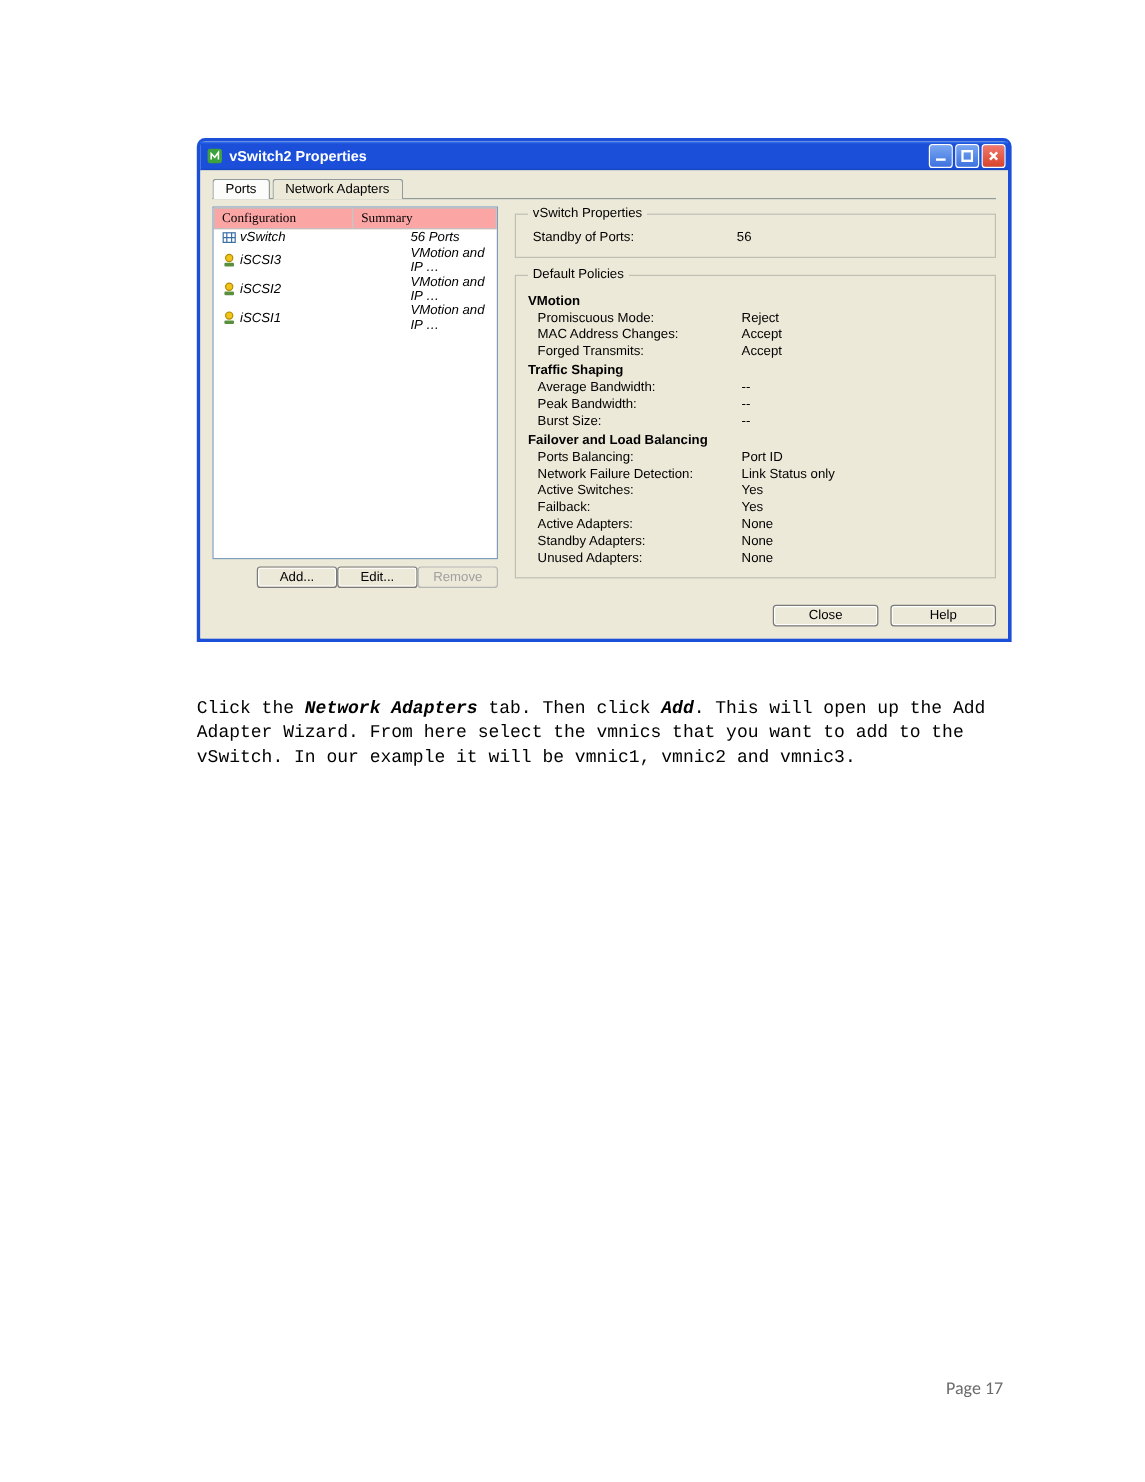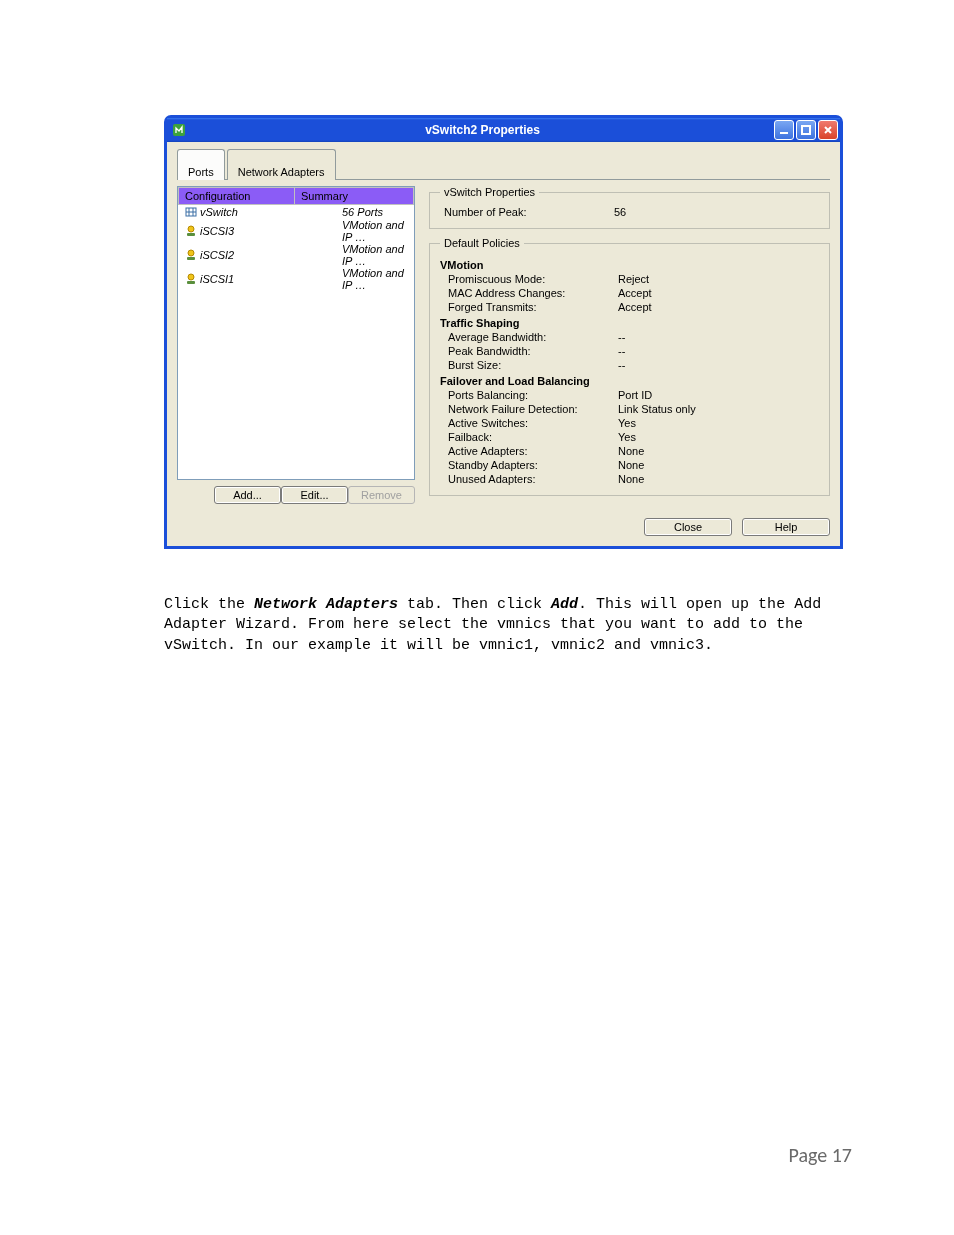--- a/index.html
+++ b/index.html
@@ -29,21 +29,20 @@
   }
   .titlebar {
     height: 24px;
     background: linear-gradient(to bottom,#3a7bf0 0%,#1b4fd9 8%,#1b4fd9 92%,#1343b8 100%);
     display: flex;
     align-items: center;
     padding: 0 2px 0 4px;
     color: #fff;
     font-weight: bold;
     font-size: 12px;
-    text-align: center;
   }
   .titlebar .app-icon {
     width: 16px; height: 16px;
     margin-right: 4px;
     display: inline-flex; align-items: center; justify-content: center;
   }
   .titlebar .title { flex: 1; }
   .winbtns { display: flex; gap: 2px; }
   .winbtn {
     width: 20px; height: 20px;
@@ -64,21 +63,21 @@
     background: #ece9d8;
     padding: 6px 10px 10px 10px;
   }
 
   .tabstrip {
     display: flex;
     align-items: flex-end;
     margin-bottom: 0;
   }
   .tab {
-    padding: 16px 10px 2px 10px;
+    padding: 2px 10px 2px 10px;
     border: 1px solid #919b9c;
     border-bottom: none;
     background: #ece9d8;
     margin-right: 2px;
     font-size: 11px;
     position: relative;
     top: 1px;
     border-radius: 3px 3px 0 0;
   }
   .tab.active {
@@ -105,23 +104,24 @@
     height: 338px;
     overflow: hidden;
   }
   .cfghdr {
     display: flex;
     font-size: 11px;
     color: #000;
   }
   .cfghdr .col {
     border: 1px solid #c0c0c0;
-    background: #8b5cf6;
+    background: #fca5a5;
     padding: 2px 6px;
     box-sizing: border-box;
+    font-family: Liberation Serif, serif;
   }
   .cfghdr .c1 { width: 116px; border-right: none; }
   .cfghdr .c2 { flex: 1; }
   .cfgrow {
     display: flex;
     align-items: center;
     font-size: 11px;
     color: #000;
     padding: 0 0 0 4px;
     font-style: italic;
@@ -189,23 +189,23 @@
     font-size: 15px;
     line-height: 1.35;
     color: #000;
     width: 668px;
   }
   .doc-text b { font-weight: bold; }
 
   .page-number {
     position: absolute;
     bottom: 68px;
-    right: 102px;
+    right: 118px;
     font-family: Calibri, "Segoe UI", Arial, sans-serif;
-    font-size: 20px;
+    font-size: 15px;
     color: #6a6a6a;
   }
 
   svg { display:block; }
 </style>
 </head>
 <body>
 
 <div class="page">
 
@@ -300,21 +300,21 @@
             <span class="xpbtn">Add...</span>
             <span class="xpbtn">Edit...</span>
             <span class="xpbtn disabled">Remove</span>
           </div>
         </div>
 
         <div class="rightcol">
           <fieldset class="group">
             <legend>vSwitch Properties</legend>
             <div class="kvrow">
-              <span class="k">Number of Peak:</span>
+              <span class="k">Standby of Ports:</span>
               <span class="v">56</span>
             </div>
           </fieldset>
 
           <fieldset class="group">
             <legend>Default Policies</legend>
 
             <div class="subhdr">VMotion</div>
             <div class="kvrow indent">
                 <span class="k">Promiscuous Mode:</span>

